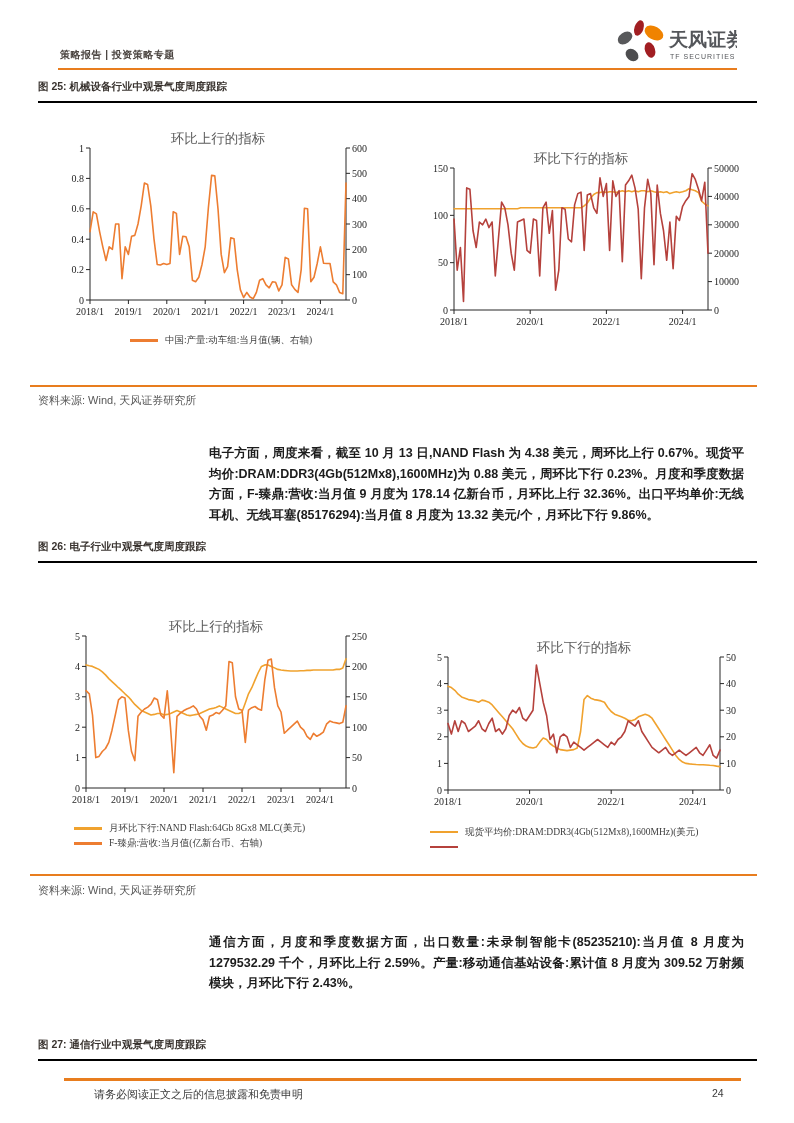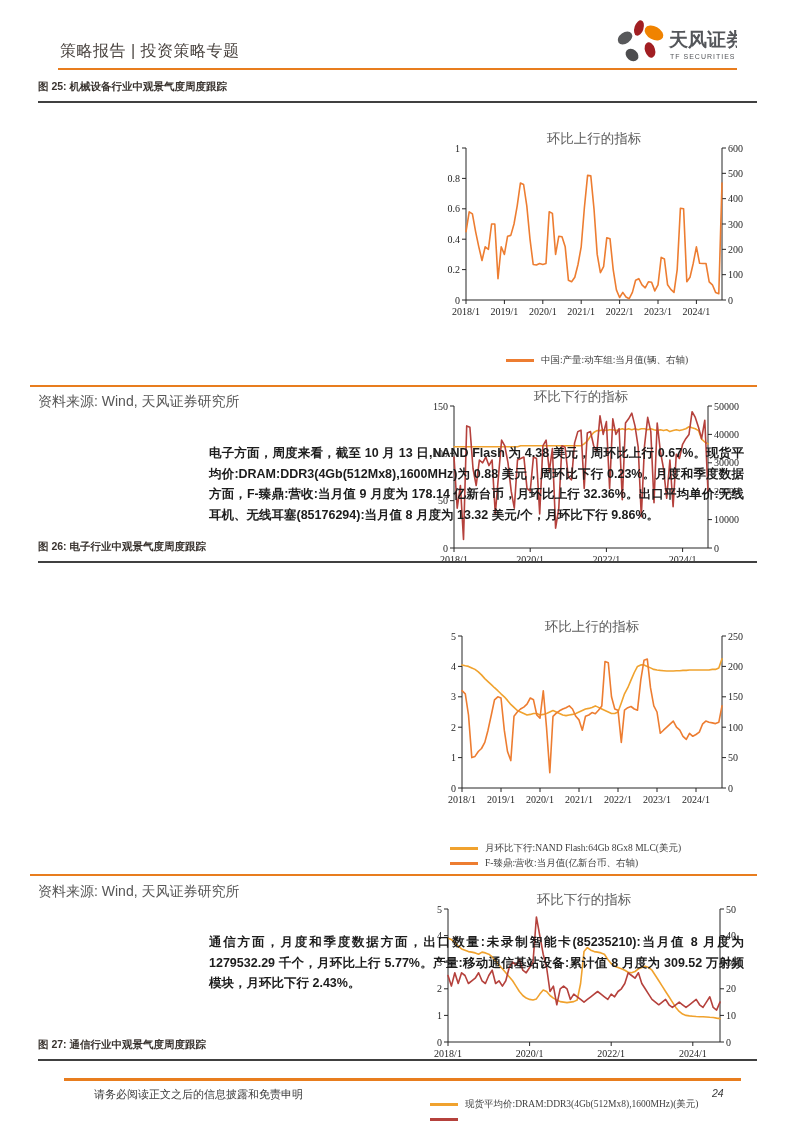--- a/index.html
+++ b/index.html
@@ -6,55 +6,55 @@
   html,body { background:#ffffff; }
   body { font-family:"Liberation Sans","DejaVu Sans",sans-serif; }
   .page {
     position:relative; width:794px; height:1123px; background:#ffffff;
     margin:0 auto; overflow:hidden;
   }
   .abs { position:absolute; }
 
   
   #header { left:58px; top:24px; width:679px; height:46px; border-bottom:2px solid #E87D1E; }
-  #brand-text { position:absolute; left:2px; bottom:6px; font-size:16px; font-weight:normal; color:#4A4440; letter-spacing:0.5px; }
+  #brand-text { position:absolute; left:2px; bottom:6px; font-size:10px; font-weight:bold; color:#4A4440; letter-spacing:0.5px; }
   #logo { position:absolute; right:0; bottom:3px; }
 
   
   .fig-head { left:38px; width:719px; font-size:10.5px; font-weight:bold; color:#39332F;
-              padding-bottom:7px; border-bottom:2px solid #404040; }
+              padding-bottom:7px; border-bottom:2px solid #000000; }
   #fig25-head { top:80px; } #fig26-head { top:540px; } #fig27-head { top:1038px; }
 
   
-  .charts-row { left:56px; width:706px; display:flex; justify-content:space-between; align-items:flex-end;flex-direction:column; }
+  .charts-row { left:56px; width:706px; display:flex; justify-content:space-between; align-items:center; }
   #fig25-charts { top:128px; } #fig26-charts { top:616px; }
   .chart { display:flex; flex-direction:column; }
   svg text.ctitle { font-family:"Liberation Serif","DejaVu Serif",serif; font-size:13.5px; fill:#5b5b5b; }
   svg text.tick  { font-family:"Liberation Serif","DejaVu Serif",serif; font-size:10px; fill:#262626; }
-  .legend { margin-top:20px; display:flex; flex-direction:column; gap:3px; align-items:center; }
+  .legend { margin-top:0; display:flex; flex-direction:column; gap:3px; align-items:center; }
   .legend.legend-left { align-items:flex-start; padding-left:18px; }
   .legend-row { display:flex; align-items:flex-start; font-family:"Liberation Serif","DejaVu Serif",serif;
                 font-size:9.5px; color:#3d3d3d; line-height:12px; max-width:330px; }
   .legend-swatch { width:28px; height:2.5px; flex:0 0 28px; margin:5px 7px 0 0; }
 
   
   .fig-rule { left:30px; width:727px; height:2px; background:#E87D1E; }
   #rule25 { top:385px; } #rule26 { top:874px; }
-  .source { left:38px; font-size:14px; color:#575757; }
+  .source { left:38px; font-size:11px; color:#575757; }
   #source25 { top:393px; } #source26 { top:883px; }
 
   
   .para { left:209px; width:535px; font-size:12.5px; line-height:20.5px; color:#1c1c1c;
           text-align:justify; font-weight:700; }
   #para1 { top:443px; } #para2 { top:932px; }
 
   
   #footer-rule { left:64px; top:1078px; width:677px; height:3px; background:#E87D1E; }
   #footer-text { left:94px; top:1087px; font-size:11px; color:#3a3a3a; }
-  #page-num   { left:712px; top:1087px; font-size:10.5px; color:#3a3a3a;font-style:italic; }
+  #page-num   { left:712px; top:1087px; font-size:10.5px; color:#3a3a3a; }
 </style>
 </head>
 <body>
 
 <div class="page">
 
   <div class="abs" id="header">
     <div id="brand-text">策略报告 | 投资策略专题</div>
     <svg id="logo" width="122" height="46" viewBox="0 0 122 46">
       <ellipse cx="24" cy="9" rx="4.5" ry="8" fill="#A11E22" transform="rotate(18 24 9)"></ellipse>
@@ -276,21 +276,21 @@
           </div>
           <div class="legend-row">
             <span class="legend-swatch" style="background: rgb(181, 65, 60);"></span>
           </div>
         </div>
     </div>
   </div>
   <div class="abs fig-rule" id="rule26"></div>
   <div class="abs source" id="source26">资料来源: Wind, 天风证券研究所</div>
 
-  <div class="abs para" id="para2">通信方面，月度和季度数据方面，出口数量:未录制智能卡(85235210):当月值 8 月度为 1279532.29 千个，月环比上行 5.77%。产量:移动通信基站设备:累计值 8 月度为 309.52 万射频模块，月环比下行 2.43%。</div>
+  <div class="abs para" id="para2">通信方面，月度和季度数据方面，出口数量:未录制智能卡(85235210):当月值 8 月度为 1279532.29 千个，月环比上行 2.59%。产量:移动通信基站设备:累计值 8 月度为 309.52 万射频模块，月环比下行 2.43%。</div>
 
   <div class="abs fig-head" id="fig27-head">图 27: 通信行业中观景气度周度跟踪</div>
 
   <div class="abs" id="footer-rule"></div>
   <div class="abs" id="footer-text">请务必阅读正文之后的信息披露和免责申明</div>
   <div class="abs" id="page-num">24</div>
 
 </div>
 
 </body></html>

